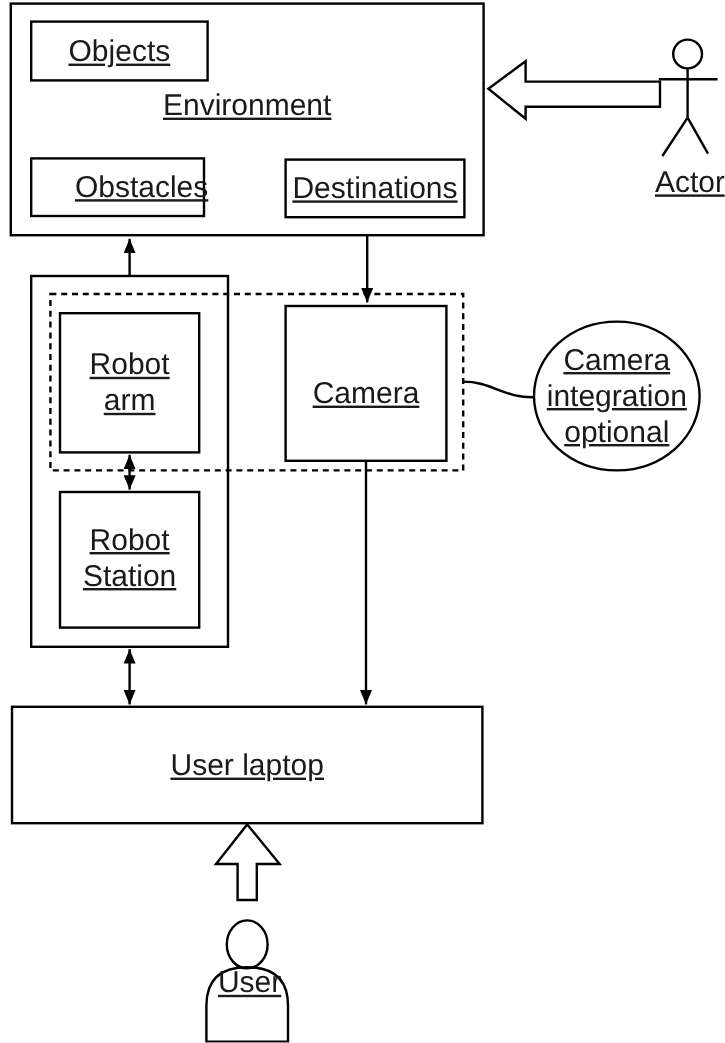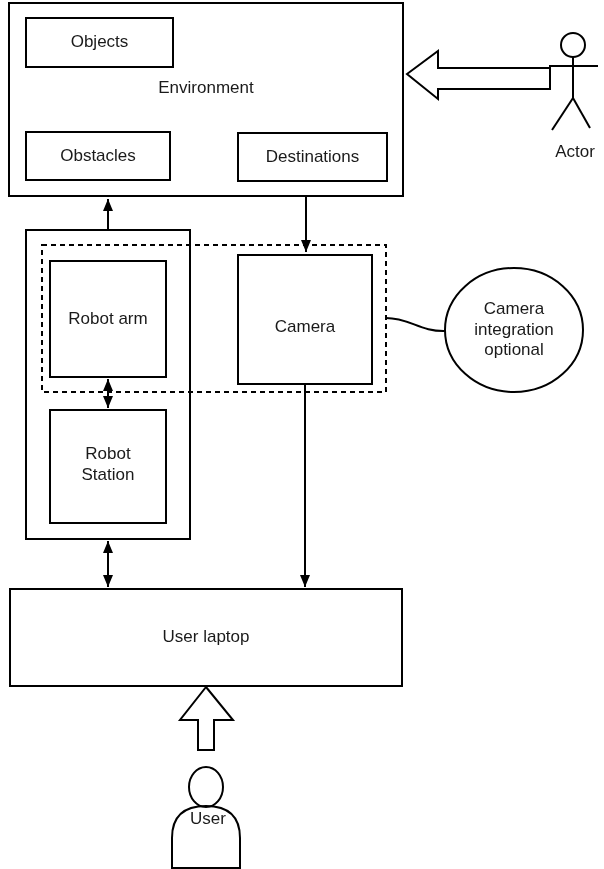--- a/index.html
+++ b/index.html
@@ -15,29 +15,30 @@
     position: absolute;
     left: 0; top: 0;
     width: 604px; height: 869px;
   }
   .label {
     position: absolute;
     display: flex;
     align-items: center;
     justify-content: center;
     text-align: center;
-    font-size: 17px;
+    font-size: 25px;
     line-height: 1.2;
     color: #1a1a1a;
     white-space: pre-line;
     pointer-events: none;
+    text-decoration: underline;
   }
   .lbl-objects      { left: 26px;  top: 18px;  width: 147px; height: 49px;  }
   .lbl-environment  { left: 9px;   top: 75px;  width: 394px; height: 26px;  }
-  .lbl-obstacles    { left: 26px;  top: 132px; width: 144px; height: 48px;  }
+  .lbl-obstacles    { left: 26px;  top: 132px; width: 144px; height: 48px; padding-left: 20px;  }
   .lbl-destinations { left: 238px; top: 133px; width: 149px; height: 48px; text-align: center;  }
   .lbl-robot-arm    { left: 50px;  top: 261px; width: 116px; height: 116px; }
   .lbl-camera       { left: 238px; top: 263px; width: 134px; height: 129px; }
   .lbl-robot-station{ left: 63px;  top: 408px; width: 90px;  height: 113px; }
   .lbl-callout      { left: 454px; top: 286px; width: 120px; height: 88px;  }
   .lbl-laptop       { left: 10px;  top: 589px; width: 392px; height: 97px;  }
   .lbl-actor        { left: 540px; top: 141px; width: 70px;  height: 22px;  }
   .lbl-user         { left: 173px; top: 808px; width: 70px;  height: 22px;  }
 </style>
 </head>

